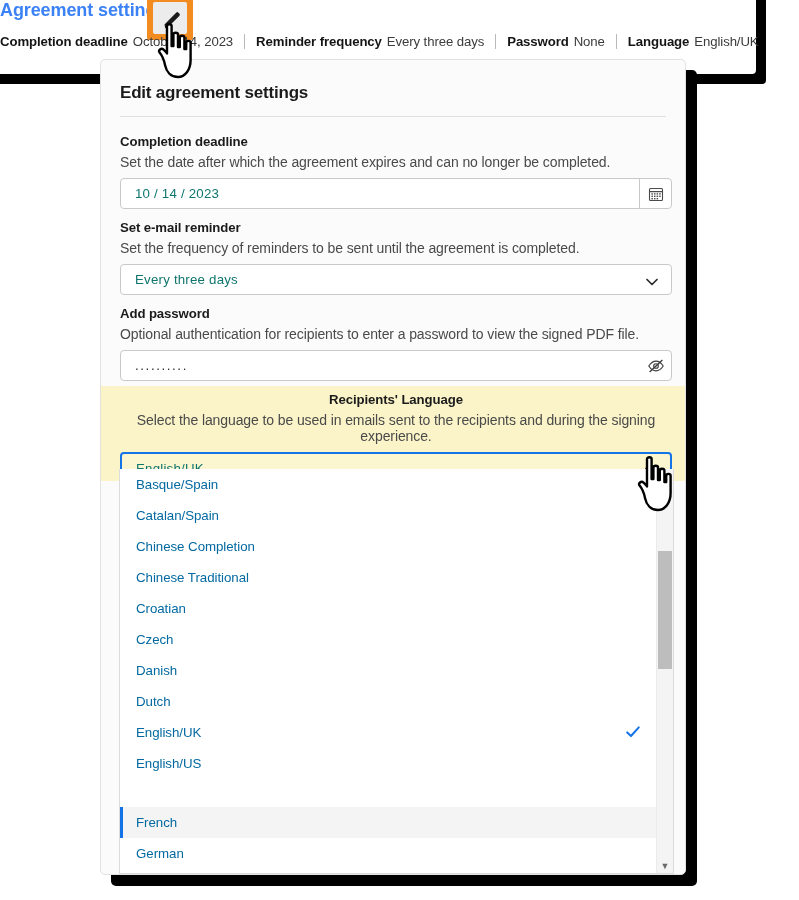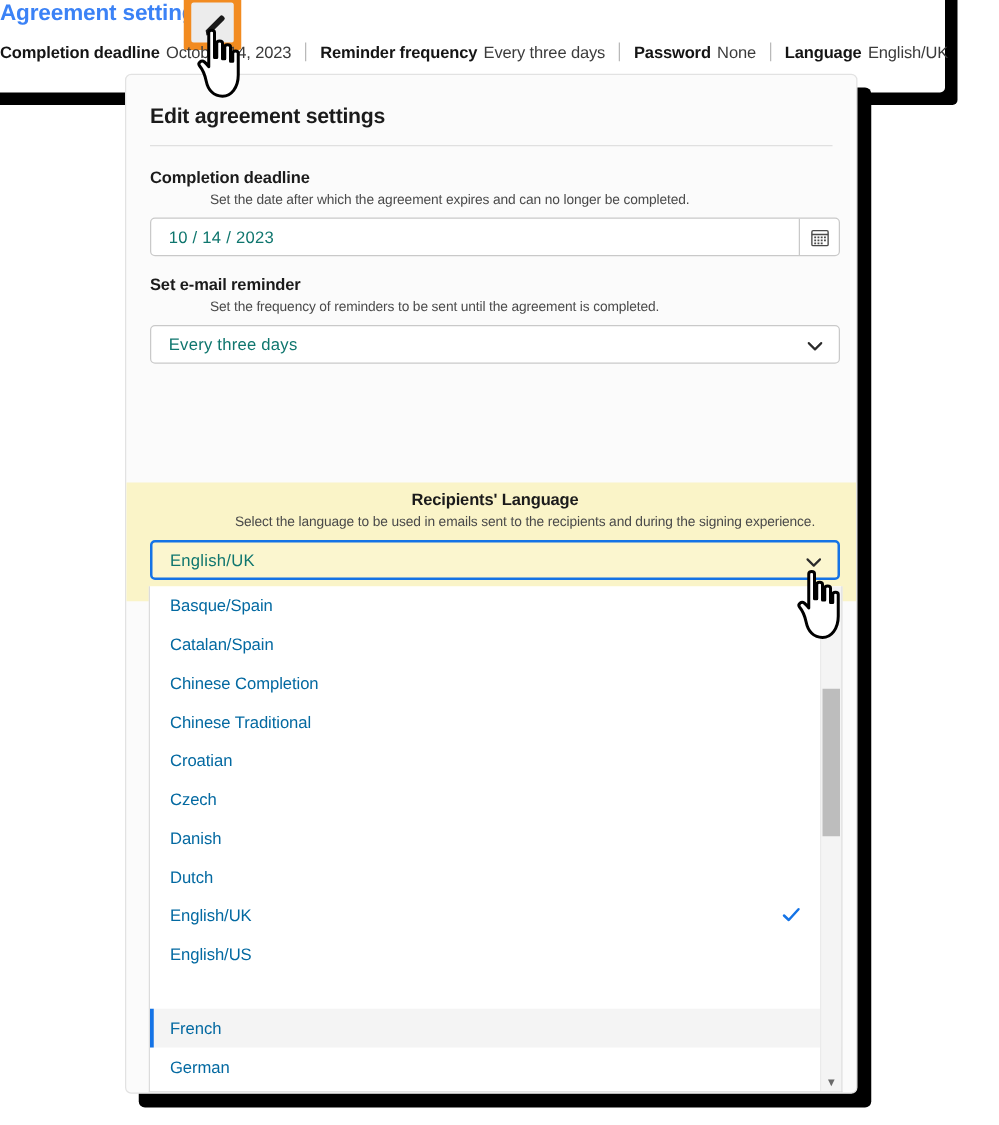--- a/index.html
+++ b/index.html
@@ -137,25 +137,24 @@
 
   .field { position: absolute; left: 19px; width: 552px; }
   .field-label {
     font-size: 13.2px;
     font-weight: bold;
     color: #1b1b1b;
     letter-spacing: -0.1px;
     margin-bottom: 5px;
   }
   .field-help {
-    font-size: 11px;
+    font-size: 14px;
     color: #4a4a4a;
     letter-spacing: -0.1px;
     margin-bottom: 8px;
-    margin-left: 48px;
   }
 
   .input-box {
     position: relative;
     box-sizing: border-box;
     width: 552px;
     height: 31px;
     background: #ffffff;
     border: 1px solid #c9c9c9;
     border-radius: 4px;
@@ -362,20 +361,34 @@
     <div class="input-box">
       <span class="input-text">Every three days</span>
       <span class="chev">
         <svg width="14" height="12" viewBox="0 0 14 12">
           <path d="M2 3.5 L7 8.5 L12 3.5" fill="none" stroke="#2b2b2b" stroke-width="1.7" stroke-linecap="round" stroke-linejoin="round"></path>
         </svg>
       </span>
     </div>
   </div>
 
+  <div class="field" id="f-password">
+    <div class="field-label">Add password</div>
+    <div class="field-help">Optional authentication for recipients to enter a password to view the signed PDF file.</div>
+    <div class="input-box">
+      <span class="pw-dots">..........</span>
+      <span class="adorn-btn">
+        <svg width="18" height="16" viewBox="0 0 18 16">
+          <path d="M1.8 8 C4 4.6 6.4 3.1 9 3.1 C11.6 3.1 14 4.6 16.2 8 C14 11.4 11.6 12.9 9 12.9 C6.4 12.9 4 11.4 1.8 8 Z" fill="none" stroke="#3a3a3a" stroke-width="1.1"></path>
+          <circle cx="9" cy="8" r="2.3" fill="none" stroke="#3a3a3a" stroke-width="1.1"></circle>
+          <line x1="2.6" y1="14" x2="15.4" y2="2" stroke="#3a3a3a" stroke-width="1.3"></line>
+        </svg>
+      </span>
+    </div>
+  </div>
 
   <div id="lang-highlight"></div>
 
   <div id="f-language">
     <div class="field-label">Recipients' Language</div>
     <div class="field-help">Select the language to be used in emails sent to the recipients and during the signing experience.</div>
     <div class="input-box">
       <span class="input-text">English/UK</span>
       <span class="chev">
         <svg width="14" height="12" viewBox="0 0 14 12">

